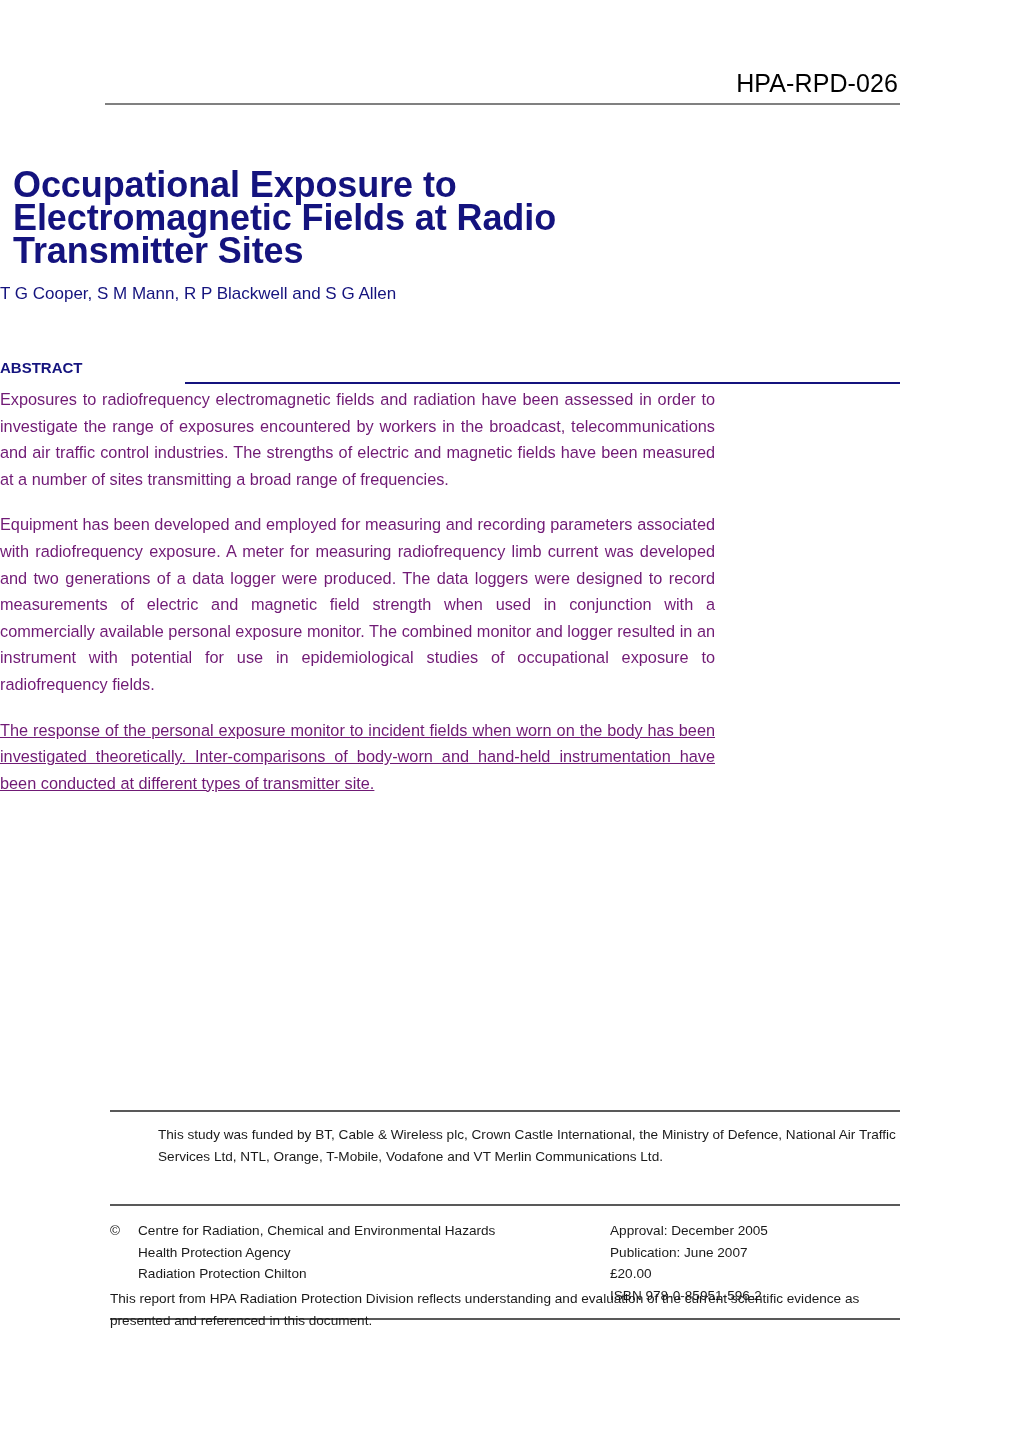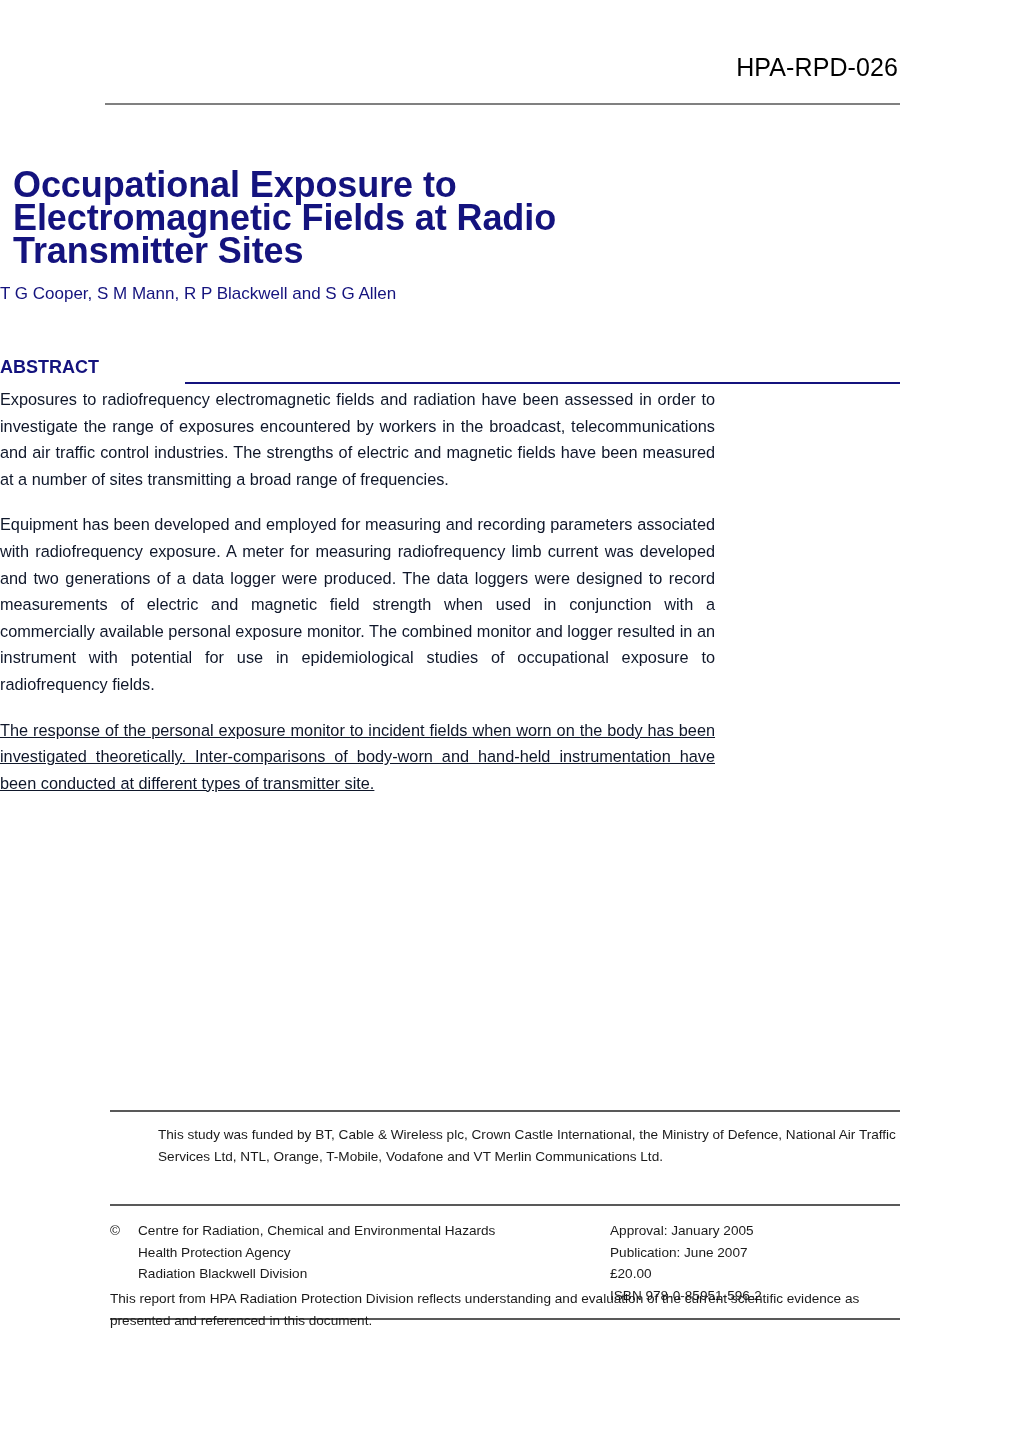--- a/index.html
+++ b/index.html
@@ -18,21 +18,21 @@
 
   .page {
     position: absolute;
     inset: 0;
   }
 
   
   .doc-header {
     position: absolute;
     left: 105px;
-    top: 52px;
+    top: 68px;
     width: 795px;
   }
   .doc-header .ref {
     display: block;
     text-align: right;
     font-size: 25px;
     line-height: 30px;
     letter-spacing: 0.1px;
     color: #000000;
     padding-right: 2px;
@@ -68,21 +68,21 @@
     line-height: 22px;
     font-weight: normal;
     color: #14137e;
   }
 
   .abstract-heading {
     position: absolute;
     top: 354px;
     left: 0;
     width: 715px;
-    font-size: 18px;
+    font-size: 15px;
     line-height: 27px;
     font-weight: bold;
     color: #14137e;
   }
   .rule-abstract {
     position: absolute;
     left: 185px;
     top: 382px;
     width: 715px;
     height: 2px;
@@ -93,21 +93,21 @@
     position: absolute;
     top: 386px;
     left: 0;
     width: 715px;
   }
   .abstract-body p {
     margin: 0 0 19px 0;
     font-size: 16.3px;
     line-height: 26.6px;
     text-align: justify;
-    color: #0f172a;
+    color: #701a75;
   }
   .abstract-body p:last-child {
     margin-bottom: 0;
     text-decoration: underline;
   }
 
   
   .rule-footer {
     position: absolute;
     left: 110px;
@@ -184,25 +184,25 @@
   <div class="rule-footer rule-funding"></div>
   <div class="footer-block funding">This study was funded by BT, Cable &amp; Wireless plc, Crown Castle International, the Ministry of Defence, National Air Traffic Services Ltd, NTL, Orange, T-Mobile, Vodafone and VT Merlin Communications Ltd.</div>
 
   <div class="rule-footer rule-copy"></div>
   <div class="copy-block">
     <div class="copy-left">
       <div class="copy-mark">©</div>
       <div class="copy-lines">
         <div>Centre for Radiation, Chemical and Environmental Hazards</div>
         <div>Health Protection Agency</div>
-        <div>Radiation Blackwell Division</div>
+        <div>Radiation Protection Chilton</div>
       </div>
     </div>
     <div class="copy-right">
-      <div>Approval: January 2005</div>
+      <div>Approval: December 2005</div>
       <div>Publication: June 2007</div>
       <div>£20.00</div>
       <div>ISBN 978-0-85951-596-2</div>
     </div>
   </div>
 
   <div class="rule-footer rule-report"></div>
   <div class="footer-block report">This report from HPA Radiation Protection Division reflects understanding and evaluation of the current scientific evidence as presented and referenced in this document.</div>
 
 </div>

